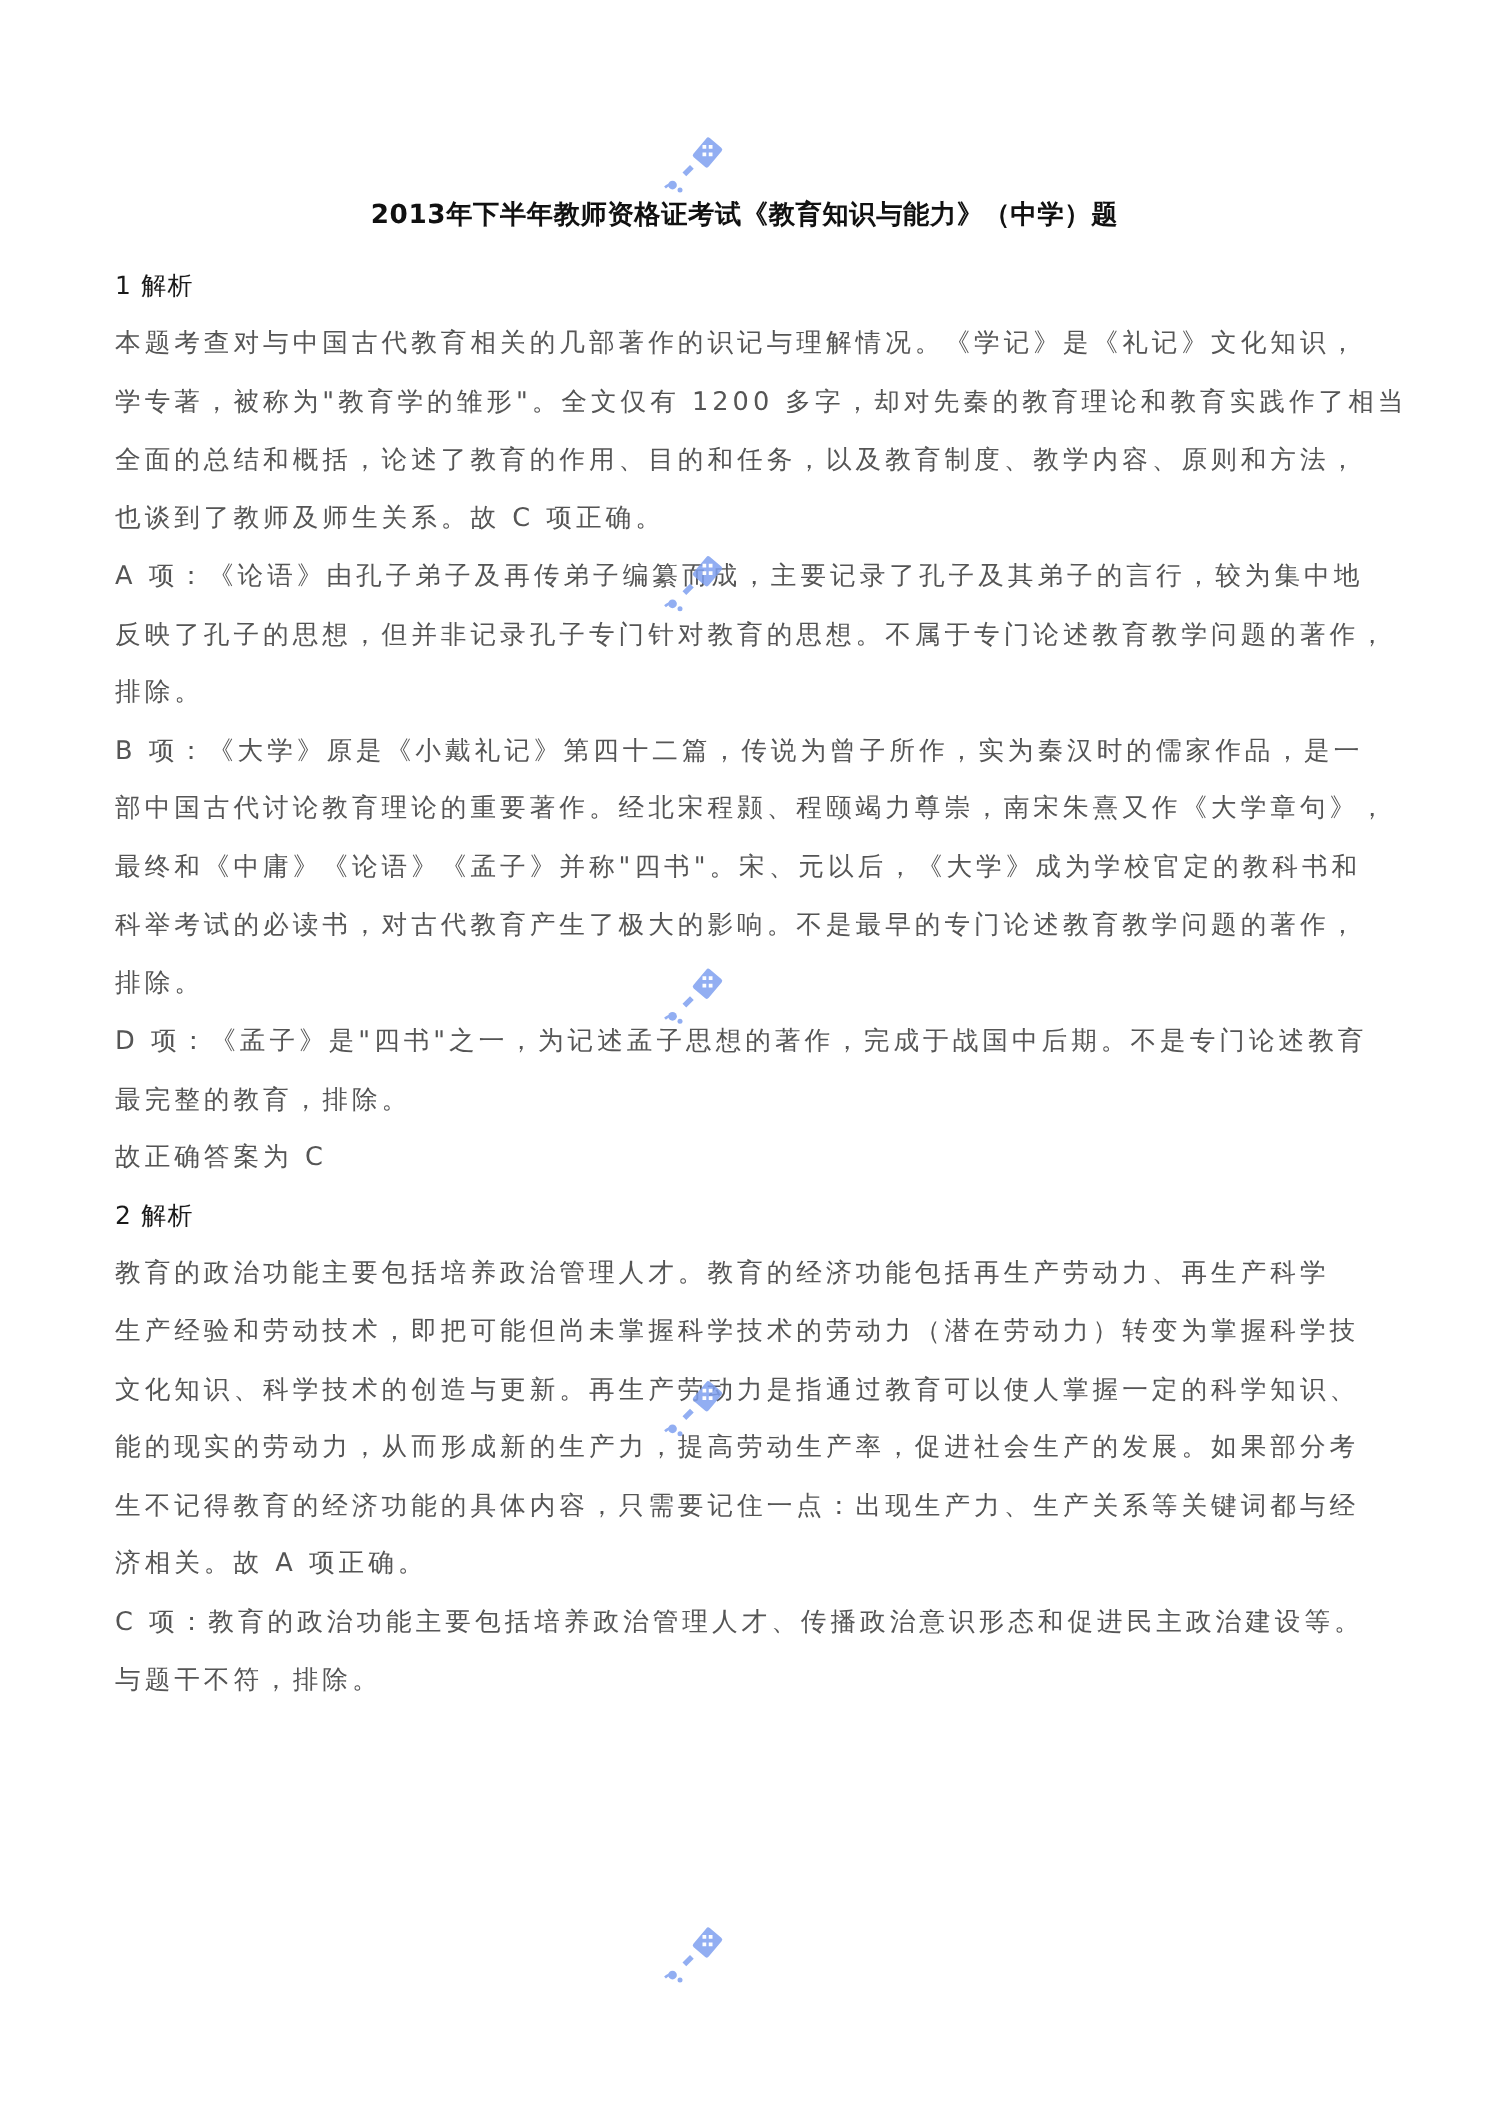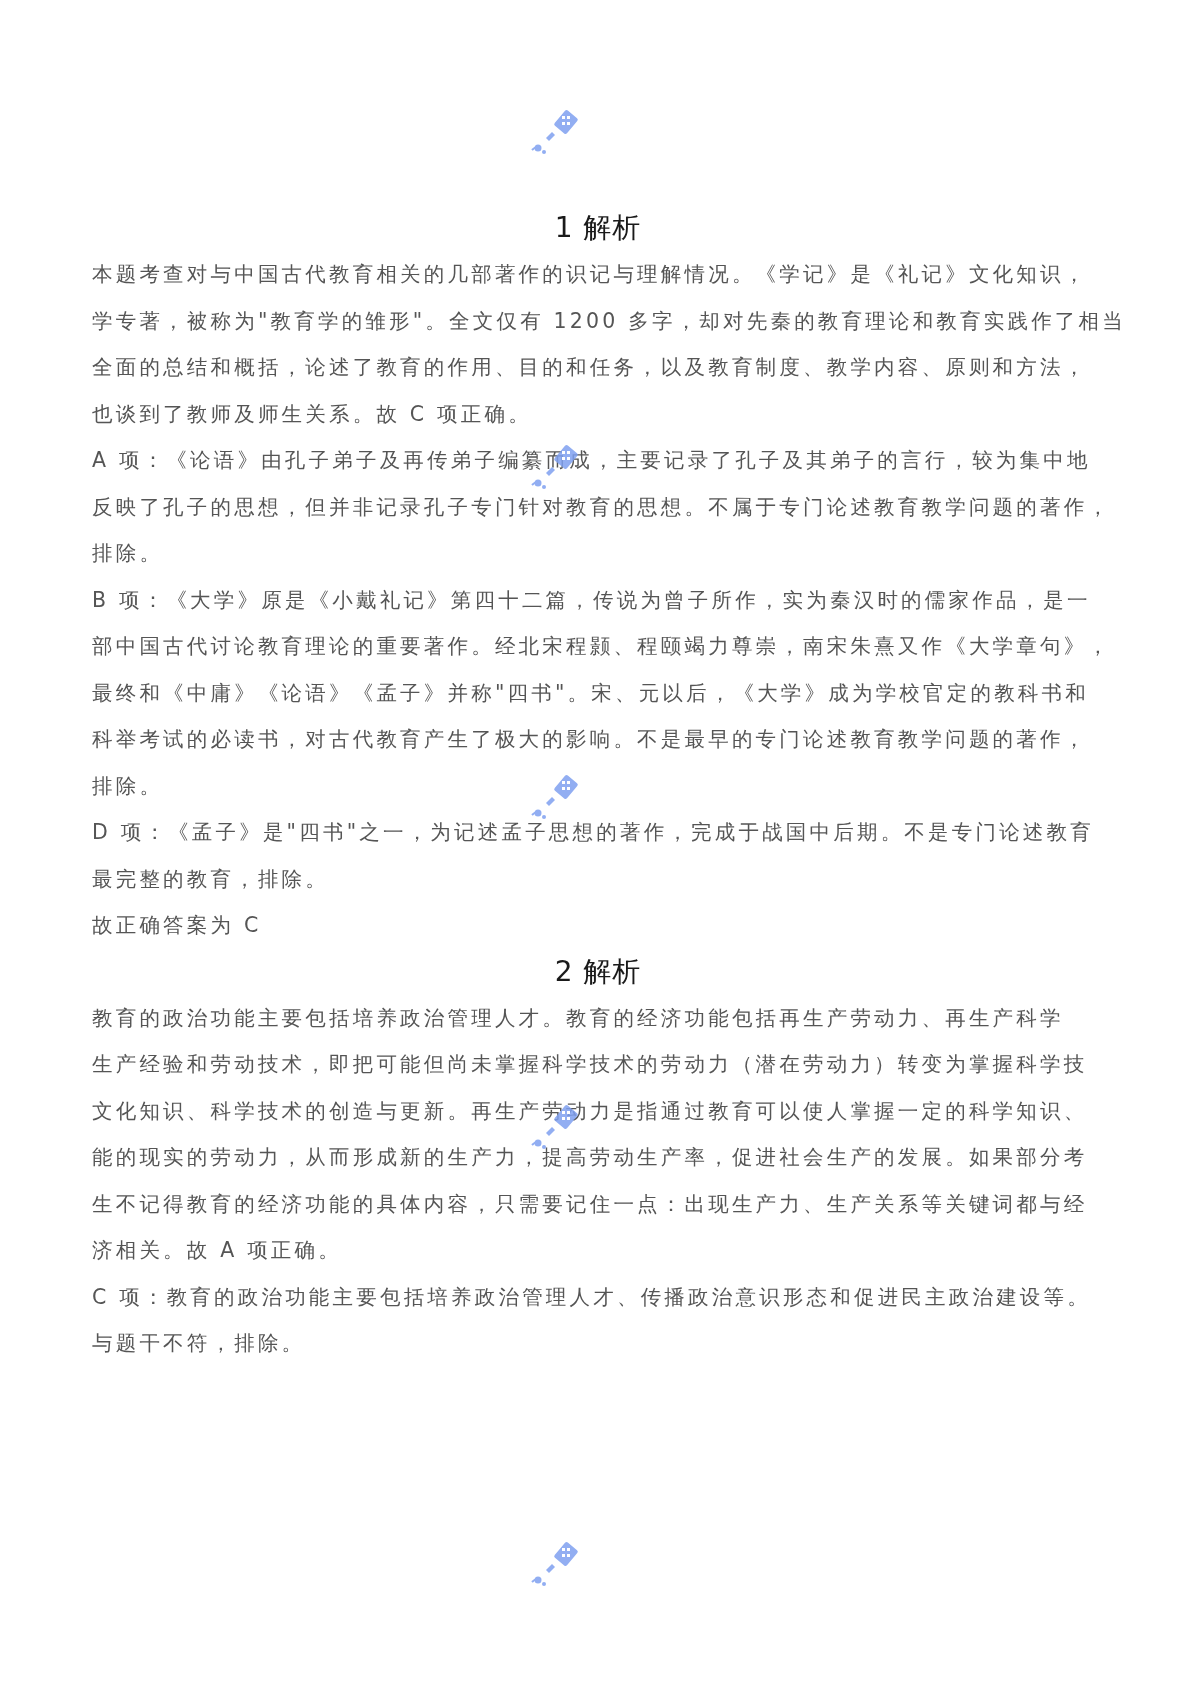--- a/index.html
+++ b/index.html
@@ -31,46 +31,46 @@
       color: #111111;
       letter-spacing: 0.5px;
     }
     .content {
       position: absolute;
       left: 92px;
       top: 205px;
       width: 1012px;
     }
     .heading {
-      font-size: 28px;
+      font-size: 20px;
       color: #1a1a1a;
       line-height: 46px;
       height: 46px;
       letter-spacing: 1px;
-      text-align: center;
     }
     .line {
       font-size: 20.5px;
       color: #555555;
       line-height: 46.5px;
       height: 46.5px;
       white-space: nowrap;
       letter-spacing: 3.2px;
     }
     .watermark {
       position: absolute;
       width: 54px;
       height: 48px;
     }
   </style>
 </head>
 <body>
 
 <div class="page">
 
+  <div class="title">2013年下半年教师资格证考试《教育知识与能力》（中学）题</div>
 
   <div class="content">
 
     <div class="heading">1 解析</div>
     <div class="line">本题考查对与中国古代教育相关的几部著作的识记与理解情况。《学记》是《礼记》文化知识，</div>
     <div class="line">学专著，被称为"教育学的雏形"。全文仅有 1200 多字，却对先秦的教育理论和教育实践作了相当</div>
     <div class="line">全面的总结和概括，论述了教育的作用、目的和任务，以及教育制度、教学内容、原则和方法，</div>
     <div class="line">也谈到了教师及师生关系。故 C 项正确。</div>
     <div class="line">A 项：《论语》由孔子弟子及再传弟子编纂而成，主要记录了孔子及其弟子的言行，较为集中地</div>
     <div class="line">反映了孔子的思想，但并非记录孔子专门针对教育的思想。不属于专门论述教育教学问题的著作，</div>

